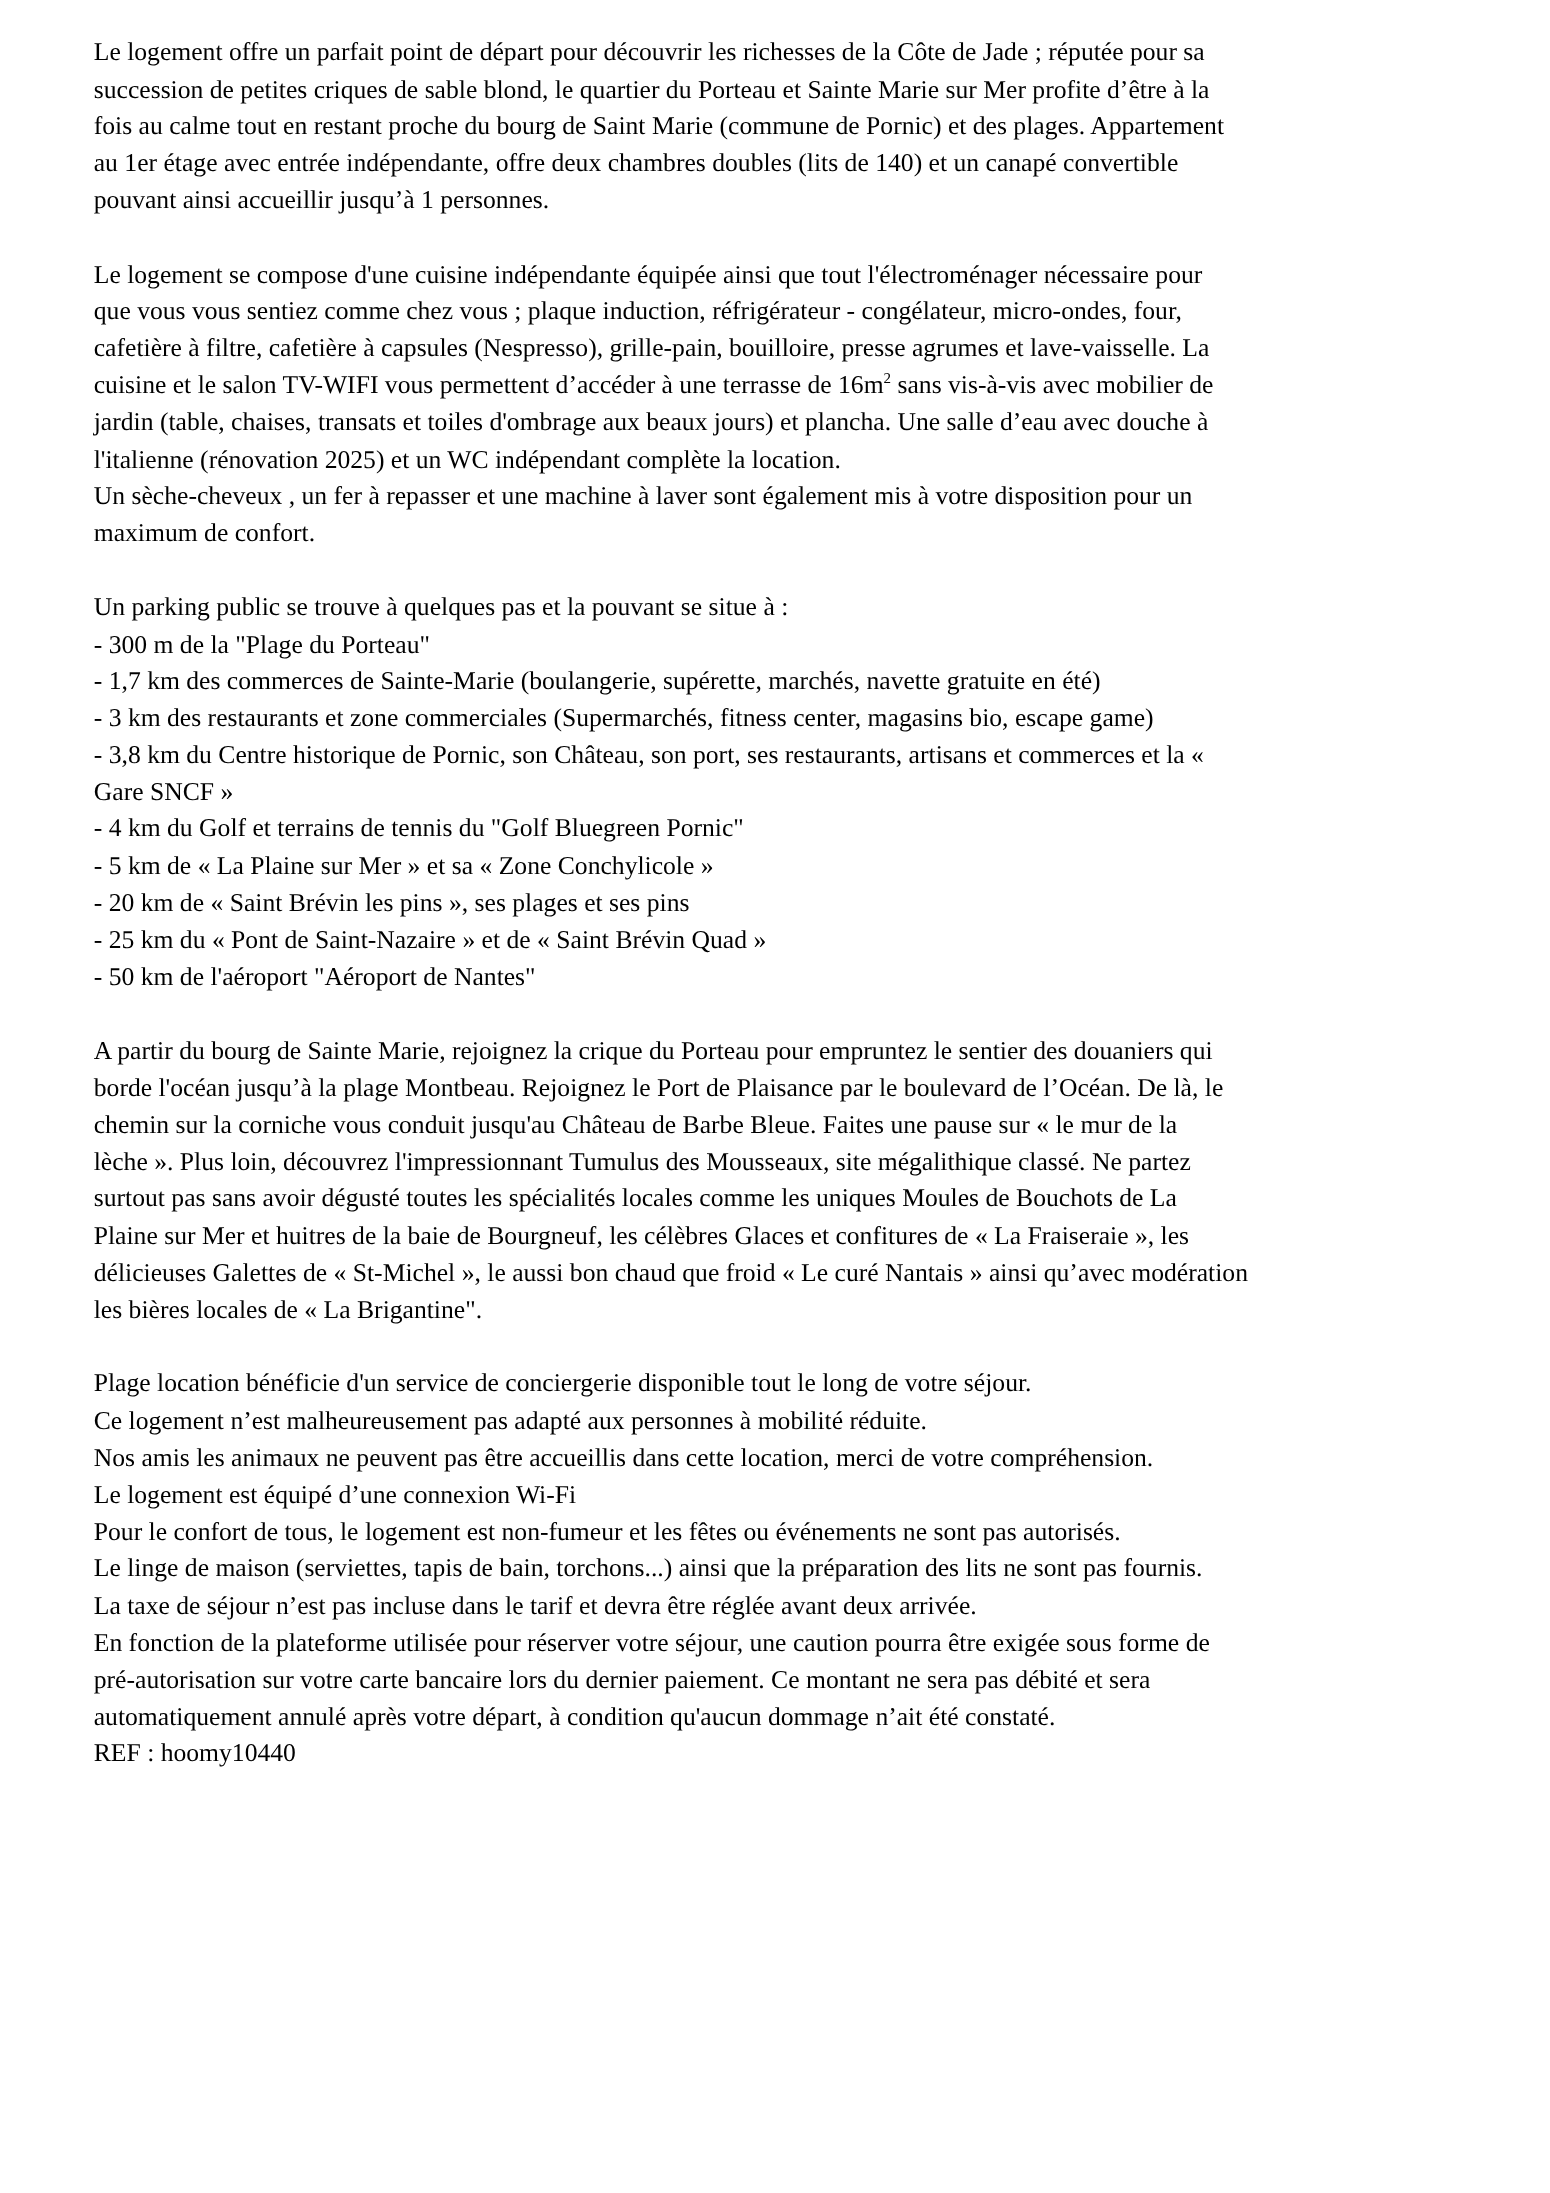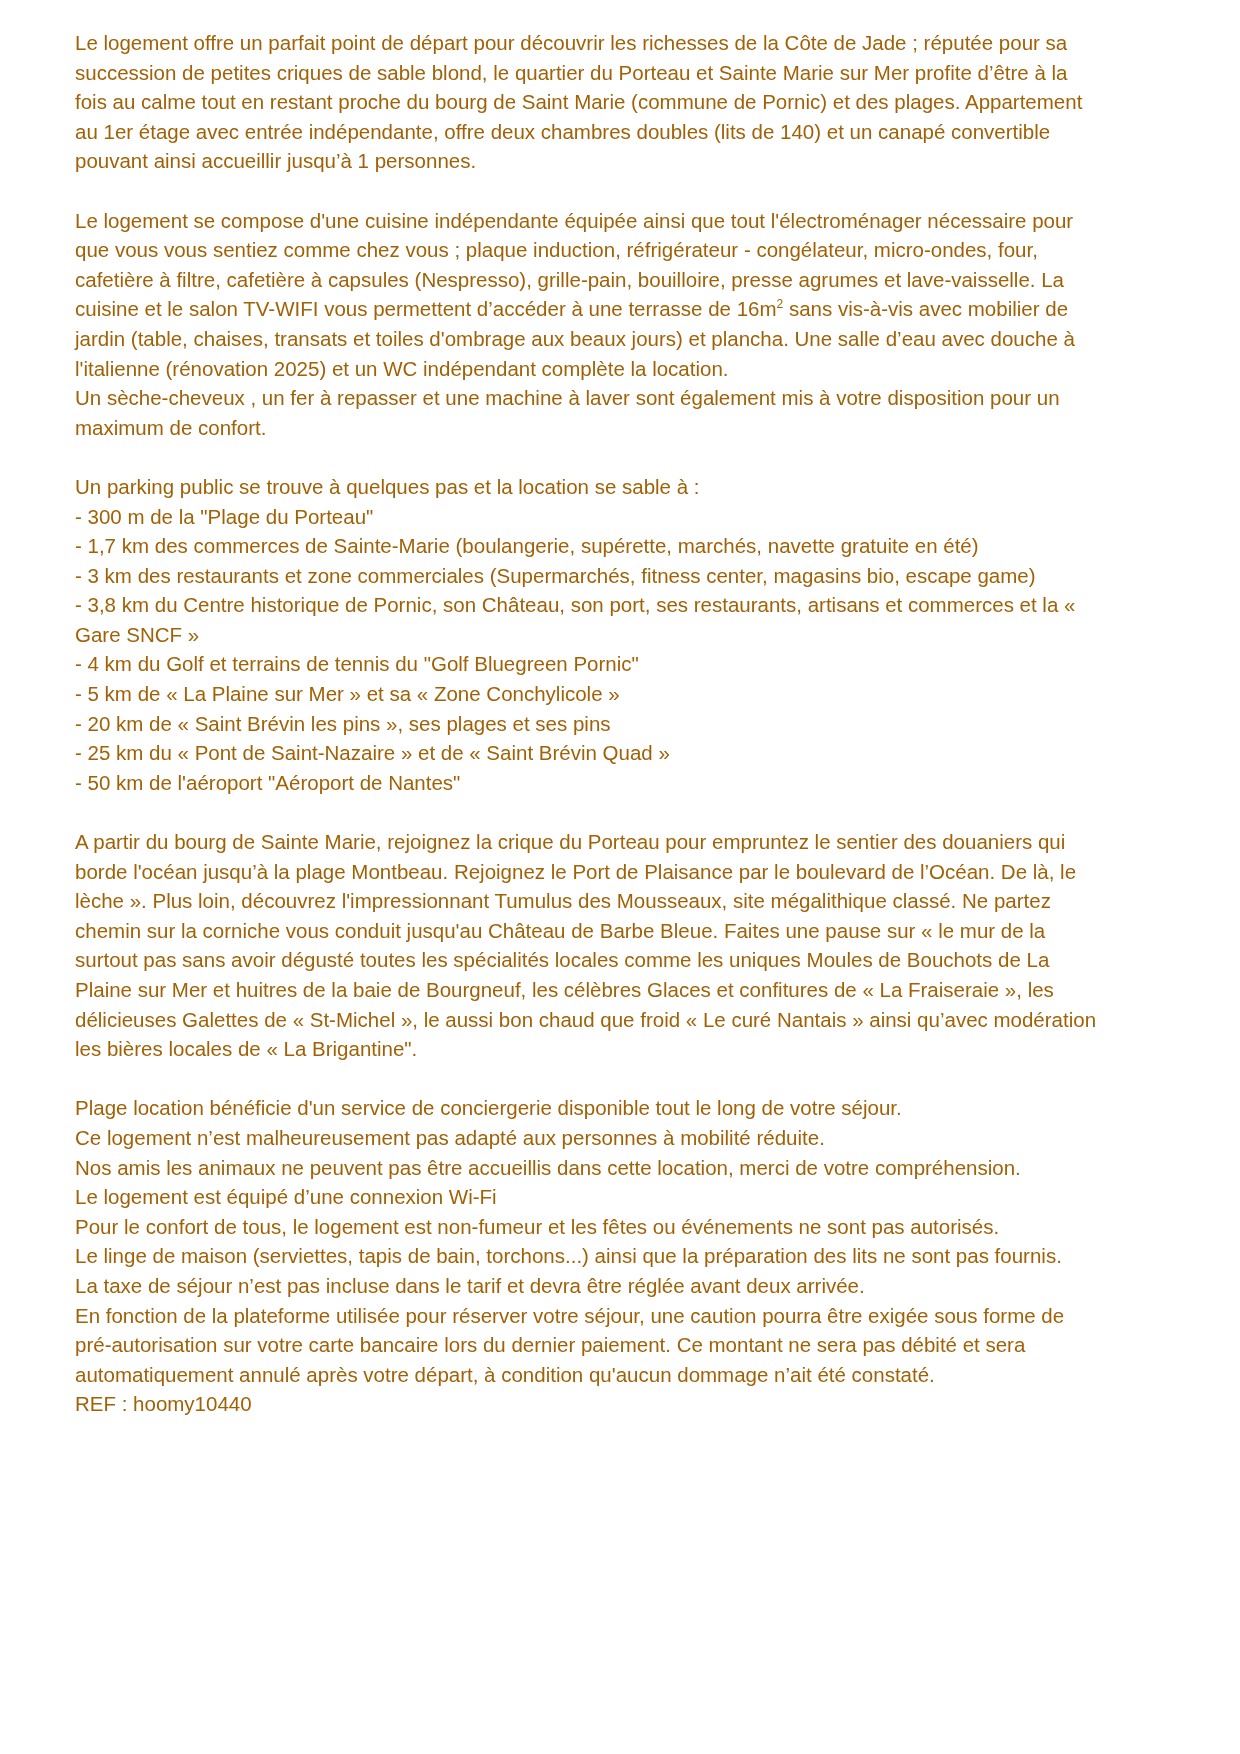--- a/index.html
+++ b/index.html
@@ -2,24 +2,24 @@
 <html><head>
 <meta charset="utf-8">
 <style>
   html, body { margin: 0; padding: 0; background: #ffffff; }
   body { width: 1240px; height: 1754px; position: relative; overflow: hidden; }
   .page {
     position: absolute;
     left: 75px;
     top: 28px;
     width: 1100px;
-    font-family: Liberation Sans, sans-serif;
+    font-family: Liberation Serif, serif;
     font-size: 20.5px;
     line-height: 29.6px;
-    color: #a16207;
+    color: #000000;
   }
   .para { margin: 0 0 29.6px 0; }
   .line { display: block; white-space: nowrap; }
   sup { font-size: 12px; line-height: 0; vertical-align: super; }
 </style>
 </head>
 <body>
 
 <div class="page">
 
@@ -36,38 +36,38 @@
     <span class="line">que vous vous sentiez comme chez vous ; plaque induction, réfrigérateur - congélateur, micro-ondes, four,</span>
     <span class="line">cafetière à filtre, cafetière à capsules (Nespresso), grille-pain, bouilloire, presse agrumes et lave-vaisselle. La</span>
     <span class="line"><span>cuisine et le salon TV-WIFI vous permettent d’accéder à une terrasse de 16m</span><sup>2</sup><span> sans vis-à-vis avec mobilier de</span></span>
     <span class="line">jardin (table, chaises, transats et toiles d'ombrage aux beaux jours) et plancha. Une salle d’eau avec douche à</span>
     <span class="line">l'italienne (rénovation 2025) et un WC indépendant complète la location.</span>
     <span class="line">Un sèche-cheveux , un fer à repasser et une machine à laver sont également mis à votre disposition pour un</span>
     <span class="line">maximum de confort.</span>
   </div>
 
   <div class="para">
-    <span class="line">Un parking public se trouve à quelques pas et la location se sable à :</span>
+    <span class="line">Un parking public se trouve à quelques pas et la pouvant se situe à :</span>
     <span class="line">- 300 m de la "Plage du Porteau"</span>
     <span class="line">- 1,7 km des commerces de Sainte-Marie (boulangerie, supérette, marchés, navette gratuite en été)</span>
     <span class="line">- 3 km des restaurants et zone commerciales (Supermarchés, fitness center, magasins bio, escape game)</span>
     <span class="line">- 3,8 km du Centre historique de Pornic, son Château, son port, ses restaurants, artisans et commerces et la «</span>
     <span class="line">Gare SNCF »</span>
     <span class="line">- 4 km du Golf et terrains de tennis du "Golf Bluegreen Pornic"</span>
     <span class="line">- 5 km de « La Plaine sur Mer » et sa « Zone Conchylicole »</span>
     <span class="line">- 20 km de « Saint Brévin les pins », ses plages et ses pins</span>
     <span class="line">- 25 km du « Pont de Saint-Nazaire » et de « Saint Brévin Quad »</span>
     <span class="line">- 50 km de l'aéroport "Aéroport de Nantes"</span>
   </div>
 
   <div class="para">
     <span class="line">A partir du bourg de Sainte Marie, rejoignez la crique du Porteau pour empruntez le sentier des douaniers qui</span>
     <span class="line">borde l'océan jusqu’à la plage Montbeau. Rejoignez le Port de Plaisance par le boulevard de l’Océan. De là, le</span>
+    <span class="line">chemin sur la corniche vous conduit jusqu'au Château de Barbe Bleue. Faites une pause sur « le mur de la</span>
     <span class="line">lèche ». Plus loin, découvrez l'impressionnant Tumulus des Mousseaux, site mégalithique classé. Ne partez</span>
-    <span class="line">chemin sur la corniche vous conduit jusqu'au Château de Barbe Bleue. Faites une pause sur « le mur de la</span>
     <span class="line">surtout pas sans avoir dégusté toutes les spécialités locales comme les uniques Moules de Bouchots de La</span>
     <span class="line">Plaine sur Mer et huitres de la baie de Bourgneuf, les célèbres Glaces et confitures de « La Fraiseraie », les</span>
     <span class="line">délicieuses Galettes de « St-Michel », le aussi bon chaud que froid « Le curé Nantais » ainsi qu’avec modération</span>
     <span class="line">les bières locales de « La Brigantine".</span>
   </div>
 
   <div class="para">
     <span class="line">Plage location bénéficie d'un service de conciergerie disponible tout le long de votre séjour.</span>
     <span class="line">Ce logement n’est malheureusement pas adapté aux personnes à mobilité réduite.</span>
     <span class="line">Nos amis les animaux ne peuvent pas être accueillis dans cette location, merci de votre compréhension.</span>

